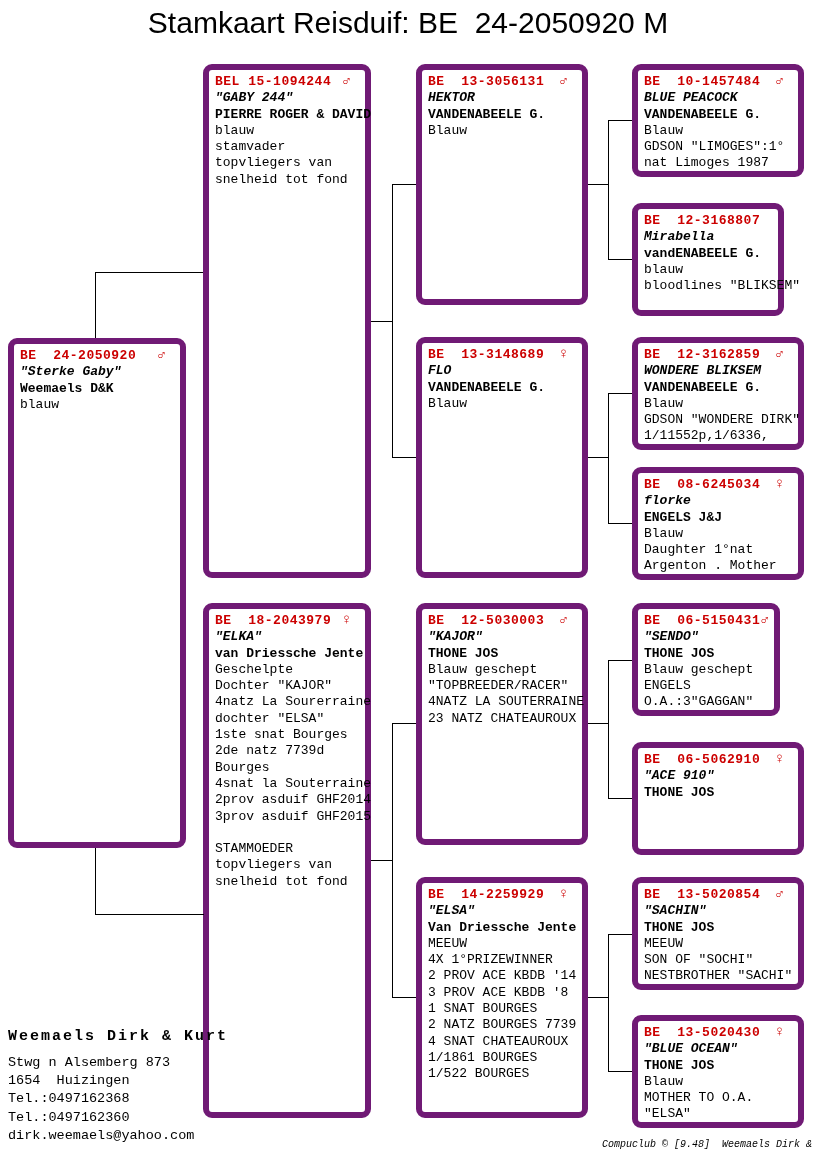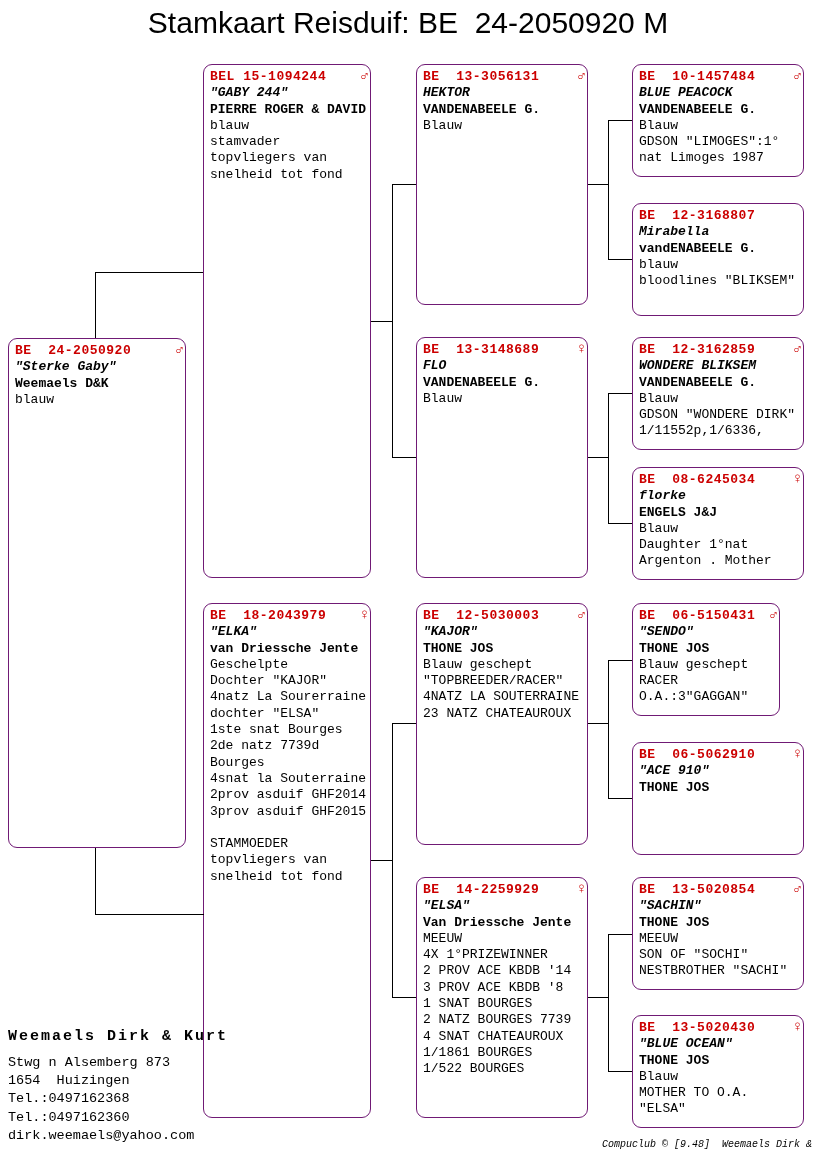--- a/index.html
+++ b/index.html
@@ -7,21 +7,21 @@
     position:relative; width:816px; height:1172px; background:#ffffff;
     font-family:"Liberation Mono", monospace; overflow:hidden;
   }
   #main-title {
     position:absolute; left:0; top:6px; width:816px; text-align:center;
     font-family:"Liberation Sans", sans-serif; font-size:30px; color:#000;
     white-space:pre;
   }
   .pbox {
     position:absolute; box-sizing:border-box; background:#fff;
-    border:1px solid #701a75; border-radius:9px; padding:4px 1px 2px 6px;
+    border:6px solid #701a75; border-radius:9px; padding:4px 14px 2px 6px;
     font-size:13px; line-height:16.3px; color:#000;
   }
   .hdr { display:flex; justify-content:space-between; align-items:flex-start;
          font-weight:bold; white-space:pre; }
   .ring { color:var(--ring-red); letter-spacing:0.5px; }
   .sex  { color:var(--ring-red); font-size:15px; line-height:15px; font-weight:bold; }
   .pname { font-style:italic; font-weight:bold; white-space:pre; }
   .owner { font-weight:bold; white-space:pre; }
   .detail { white-space:pre; min-height:16.3px; }
   .cline { position:absolute; background:#000; }
@@ -111,21 +111,21 @@
         <div class="detail">1/522 BOURGES</div>
       </div>
       <div class="pbox" style="left: 632px; top: 64px; width: 172px; height: 113px;">
         <div class="hdr"><span class="ring">BE  10-1457484</span><span class="sex">♂</span></div>
         <div class="pname">BLUE PEACOCK</div>
         <div class="owner">VANDENABEELE G.</div>
         <div class="detail">Blauw</div>
         <div class="detail">GDSON "LIMOGES":1°</div>
         <div class="detail">nat Limoges 1987</div>
       </div>
-      <div class="pbox" style="left: 632px; top: 203px; width: 172px; height: 113px;">
+      <div class="pbox" style="left: 632px; top: 203px; width: 152px; height: 113px;">
         <div class="hdr"><span class="ring">BE  12-3168807</span></div>
         <div class="pname">Mirabella</div>
         <div class="owner">vandENABEELE G.</div>
         <div class="detail">blauw</div>
         <div class="detail">bloodlines "BLIKSEM"</div>
       </div>
       <div class="pbox" style="left: 632px; top: 337px; width: 172px; height: 113px;">
         <div class="hdr"><span class="ring">BE  12-3162859</span><span class="sex">♂</span></div>
         <div class="pname">WONDERE BLIKSEM</div>
         <div class="owner">VANDENABEELE G.</div>
@@ -139,21 +139,21 @@
         <div class="owner">ENGELS J&amp;J</div>
         <div class="detail">Blauw</div>
         <div class="detail">Daughter 1°nat</div>
         <div class="detail">Argenton . Mother</div>
       </div>
       <div class="pbox" style="left: 632px; top: 603px; width: 148px; height: 113px;">
         <div class="hdr"><span class="ring">BE  06-5150431</span><span class="sex">♂</span></div>
         <div class="pname">"SENDO"</div>
         <div class="owner">THONE JOS</div>
         <div class="detail">Blauw geschept</div>
-        <div class="detail">RACER</div>
+        <div class="detail">ENGELS</div>
         <div class="detail">O.A.:3"GAGGAN"</div>
       </div>
       <div class="pbox" style="left: 632px; top: 742px; width: 172px; height: 113px;">
         <div class="hdr"><span class="ring">BE  06-5062910</span><span class="sex">♀</span></div>
         <div class="pname">"ACE 910"</div>
         <div class="owner">THONE JOS</div>
       </div>
       <div class="pbox" style="left: 632px; top: 877px; width: 172px; height: 113px;">
         <div class="hdr"><span class="ring">BE  13-5020854</span><span class="sex">♂</span></div>
         <div class="pname">"SACHIN"</div>

